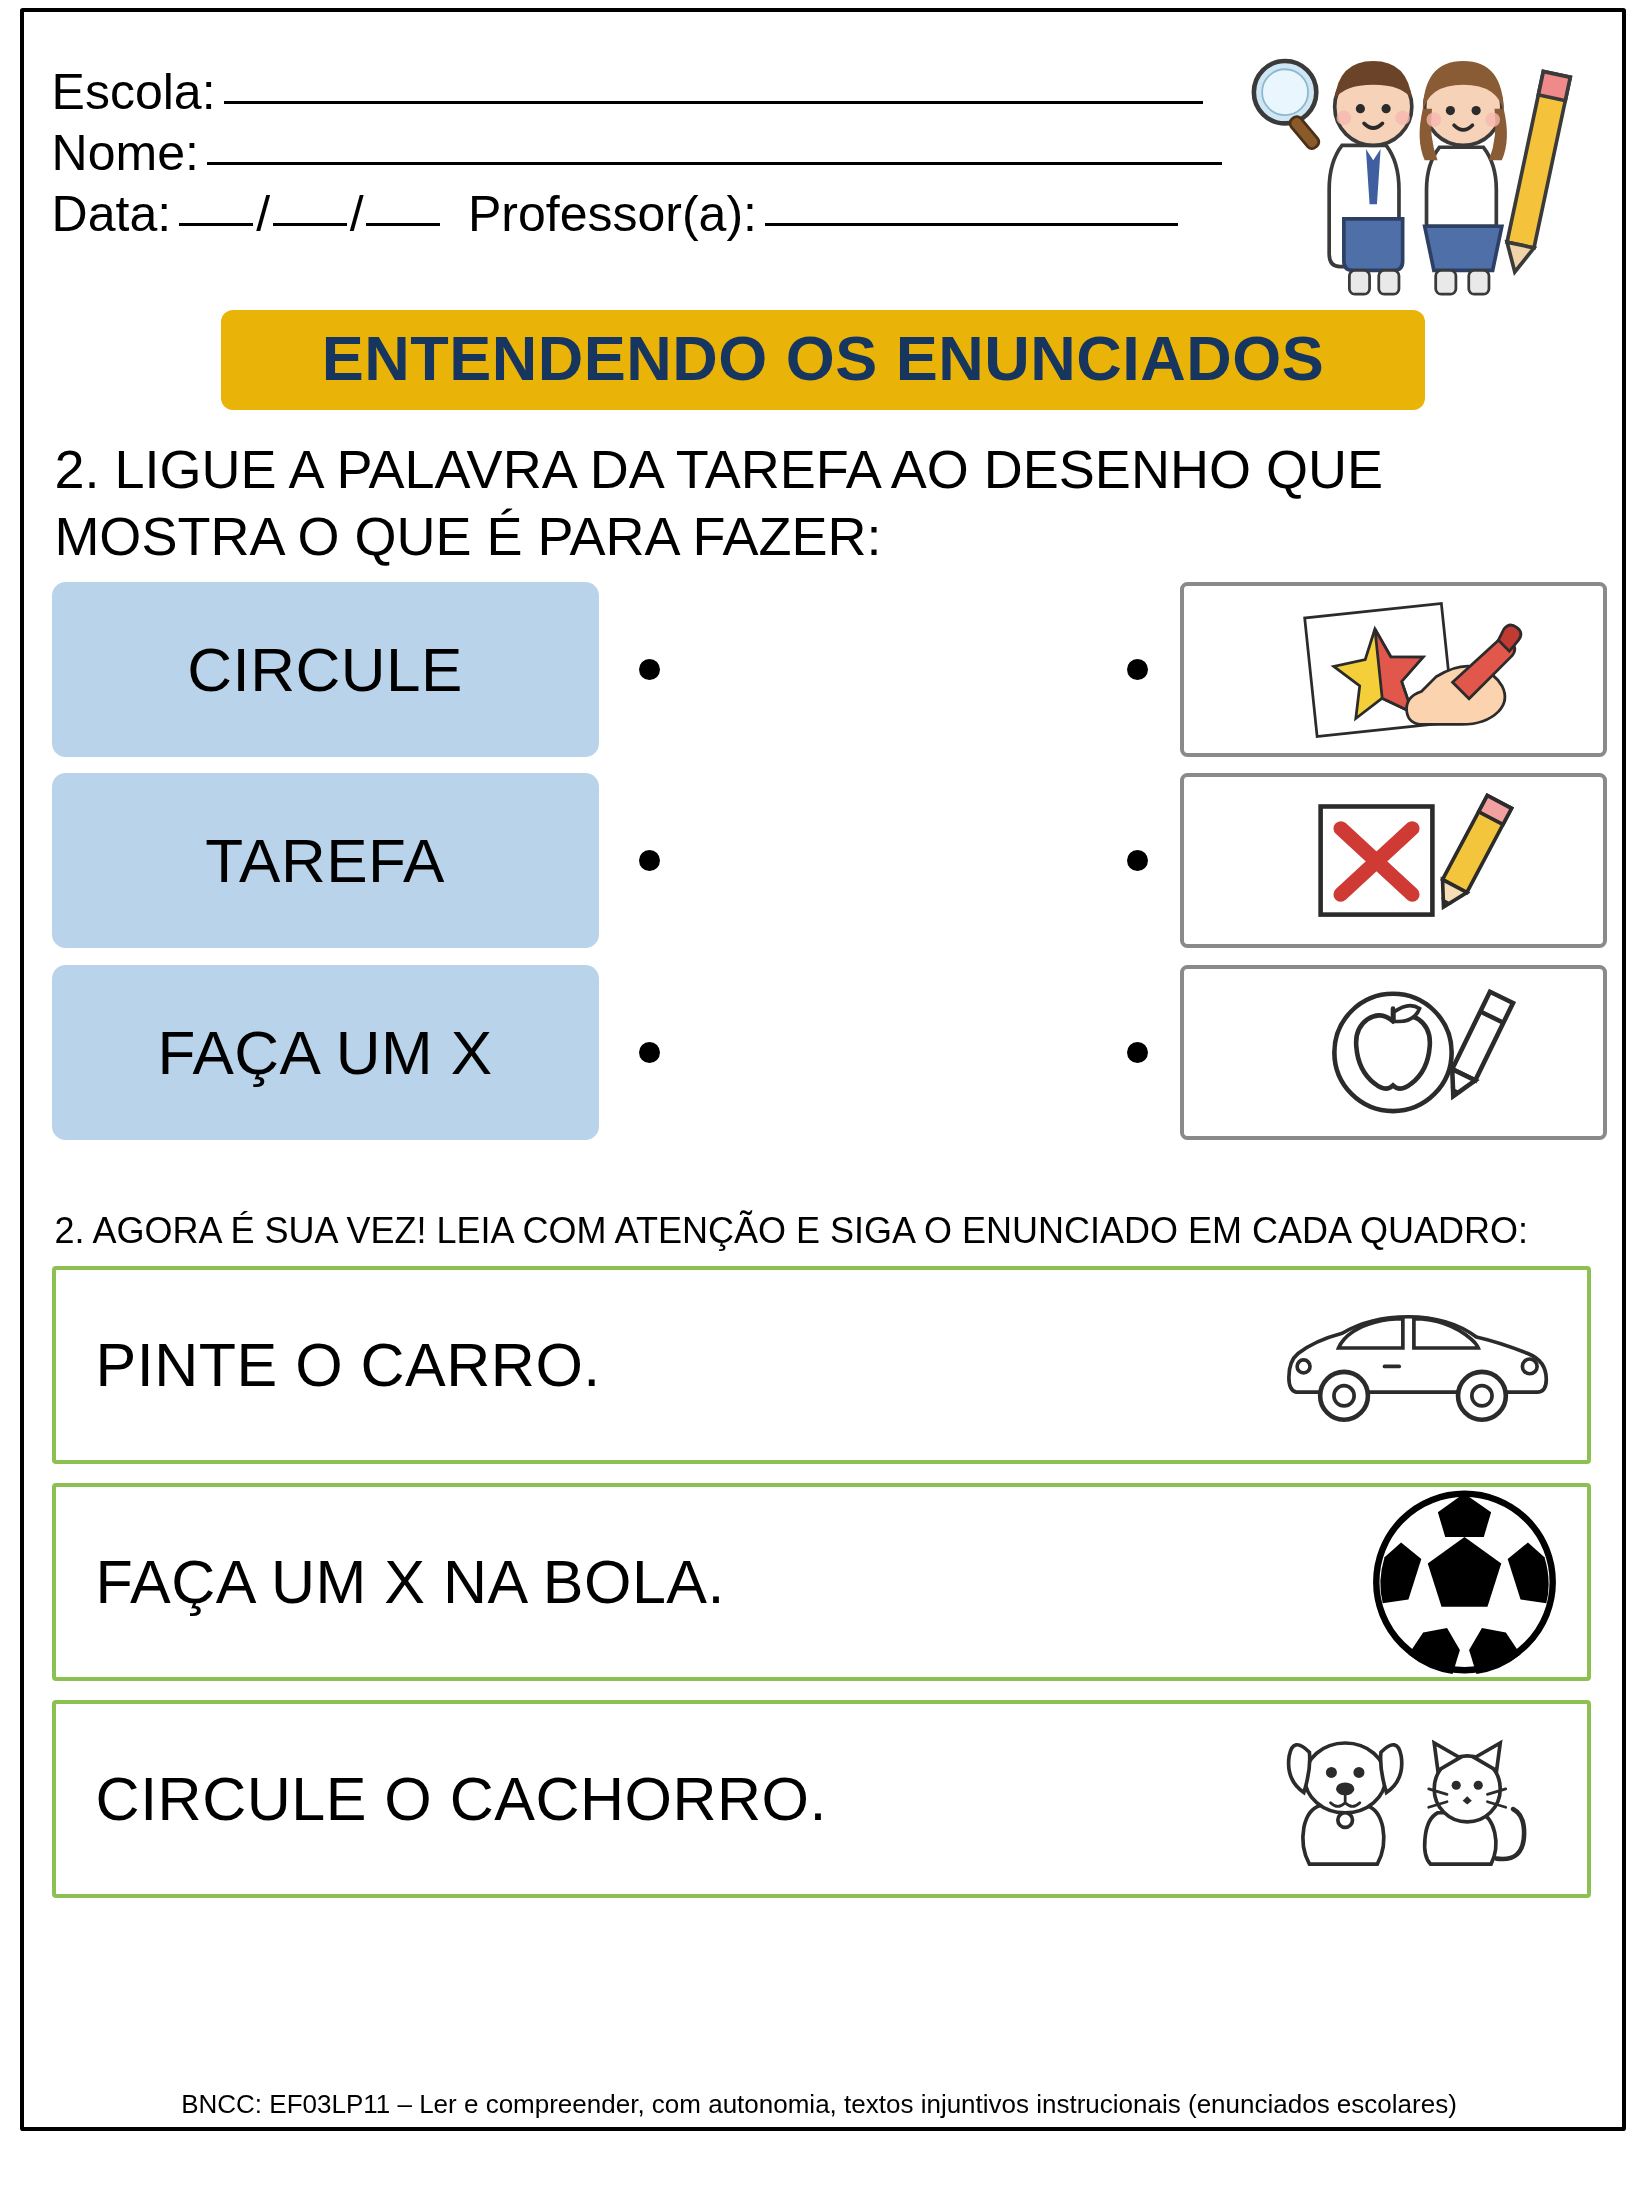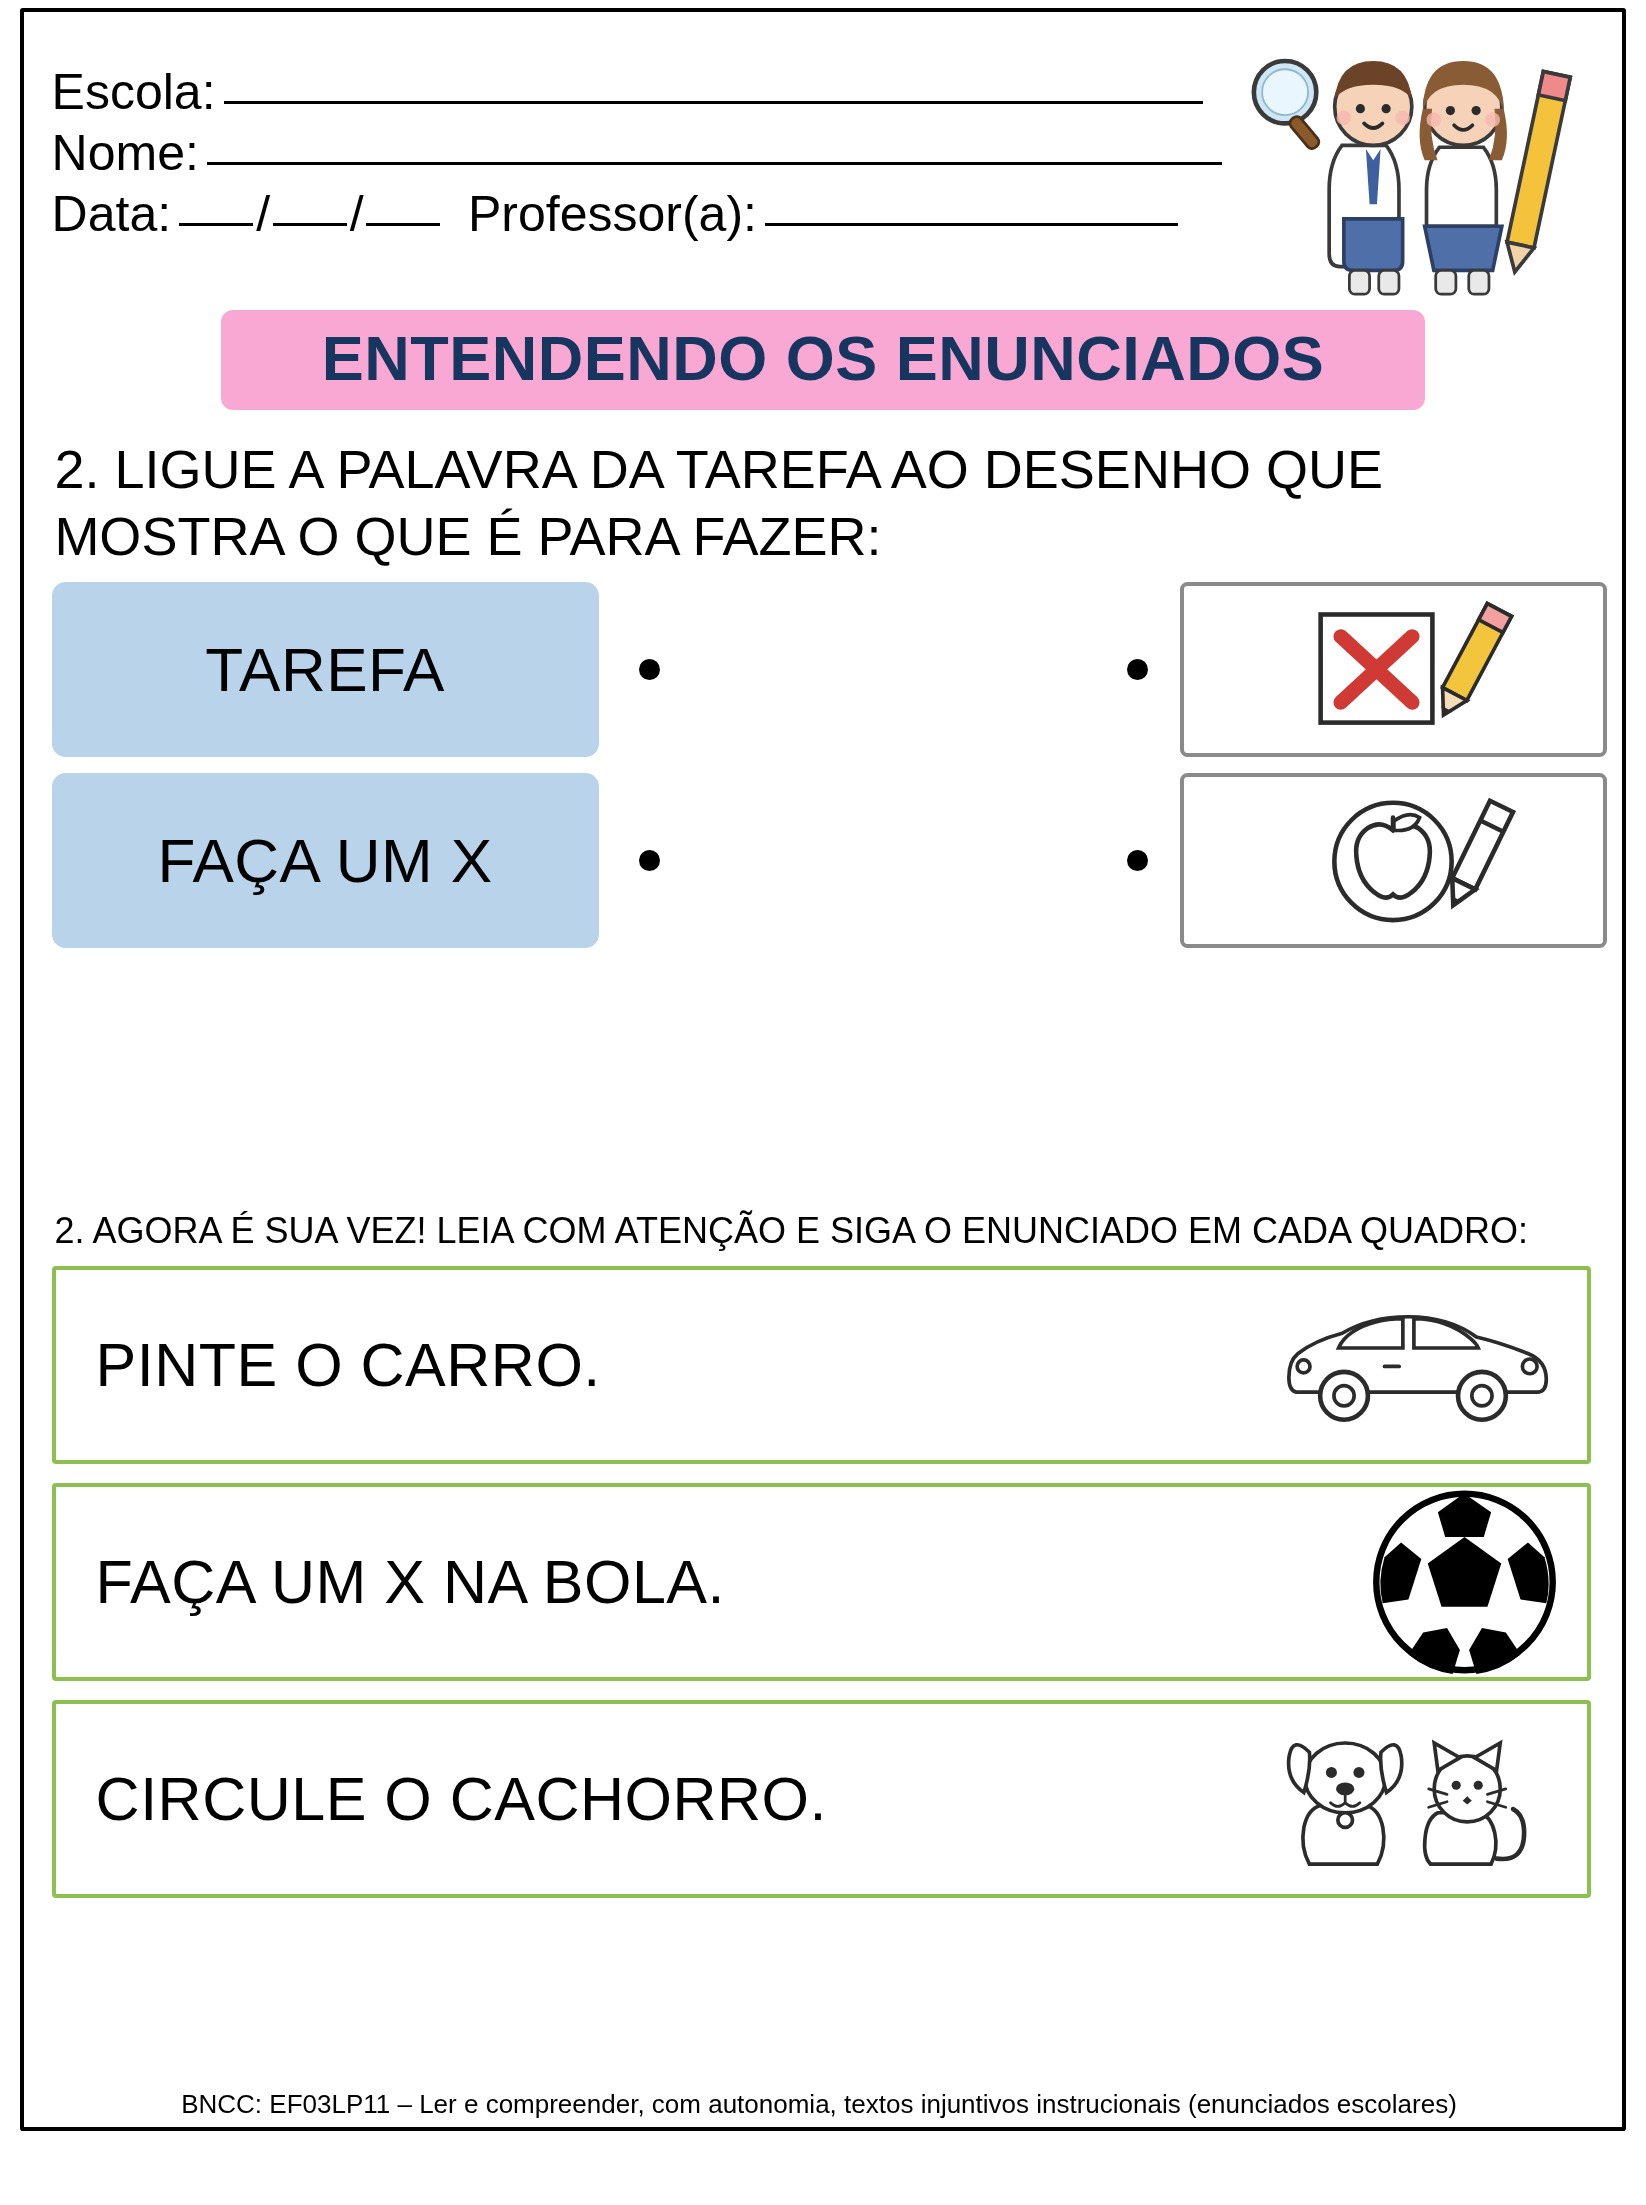--- a/index.html
+++ b/index.html
@@ -80,21 +80,21 @@
     right: 4.6px;
     top: 4.6px;
     width: 349px;
     height: 276px;
   }
 
   
   .banner {
     margin: 0 auto 0 auto;
     width: 1204px;
-    background: #f9a8d4;
+    background: #eab308;
     border-radius: 12px;
     text-align: center;
     padding: 12px 0 15.6px 0;
   }
   .banner-text {
     font-size: 63px;
     font-weight: bold;
     color: #16355f;
     letter-spacing: 0.5px;
   }
@@ -288,20 +288,41 @@
     </div>
 
     <div class="banner">
       <span class="banner-text">ENTENDENDO OS ENUNCIADOS</span>
     </div>
 
     <div class="instr">2. LIGUE A PALAVRA DA TAREFA AO DESENHO QUE MOSTRA O QUE É PARA FAZER:</div>
 
     <div class="match">
 
+      <div class="match-row">
+        <div class="word-box">
+          <span class="word-text">CIRCULE</span>
+        </div>
+        <span class="dot"></span>
+        <span class="dot-right"></span>
+        <div class="pic-box">
+          <svg width="340" height="142" viewBox="0 0 370 155">
+            <g transform="rotate(-6 185 78)">
+              <rect x="95" y="12" width="150" height="130" fill="#ffffff" stroke="#2b2b2b" stroke-width="3"></rect>
+              <path d="M170 32 l14 32 l35 4 l-26 24 l8 35 l-31 -19 l-31 19 l8 -35 l-26 -24 l35 -4 z" fill="#f4cf3a" stroke="#2b2b2b" stroke-width="3"></path>
+              <path d="M170 32 l14 32 l35 4 l-26 24 l8 35 l-31 -19 z" fill="#e2574c" stroke="#2b2b2b" stroke-width="3"></path>
+            </g>
+            <g>
+              <path d="M232 86 q26 -16 46 -10 q18 6 26 20 q8 16 -4 28 q-14 14 -40 14 l-42 0 q-16 0 -18 -14 q-2 -16 16 -22z" fill="#fbd3ae" stroke="#2b2b2b" stroke-width="3"></path>
+              <path d="M250 92 l48 -44 q8 -8 16 0 q8 8 0 16 l-46 46z" fill="#e2574c" stroke="#2b2b2b" stroke-width="3"></path>
+              <path d="M300 46 l12 12 l10 -12 q6 -8 -2 -14 q-8 -6 -14 2z" fill="#c23b33" stroke="#2b2b2b" stroke-width="3"></path>
+            </g>
+          </svg>
+        </div>
+      </div>
 
       <div class="match-row">
         <div class="word-box">
           <span class="word-text">TAREFA</span>
         </div>
         <span class="dot"></span>
         <span class="dot-right"></span>
         <div class="pic-box">
           <svg width="322" height="142" viewBox="0 0 350 155">
             <rect x="96" y="18" width="122" height="118" fill="#ffffff" stroke="#2b2b2b" stroke-width="5"></rect>

